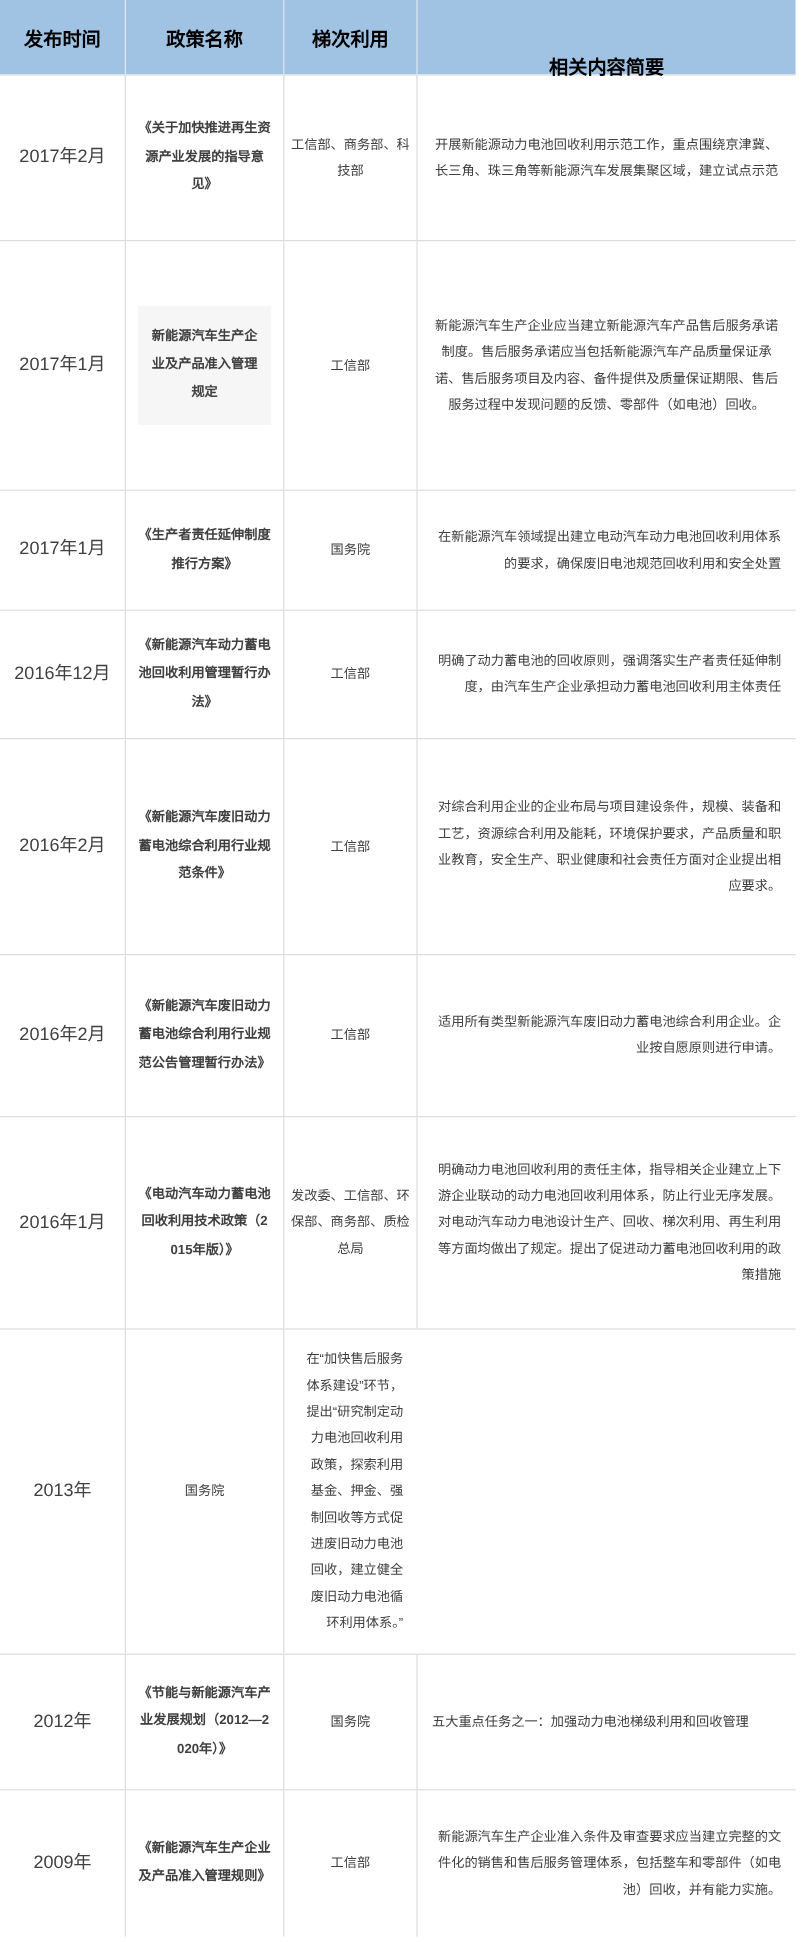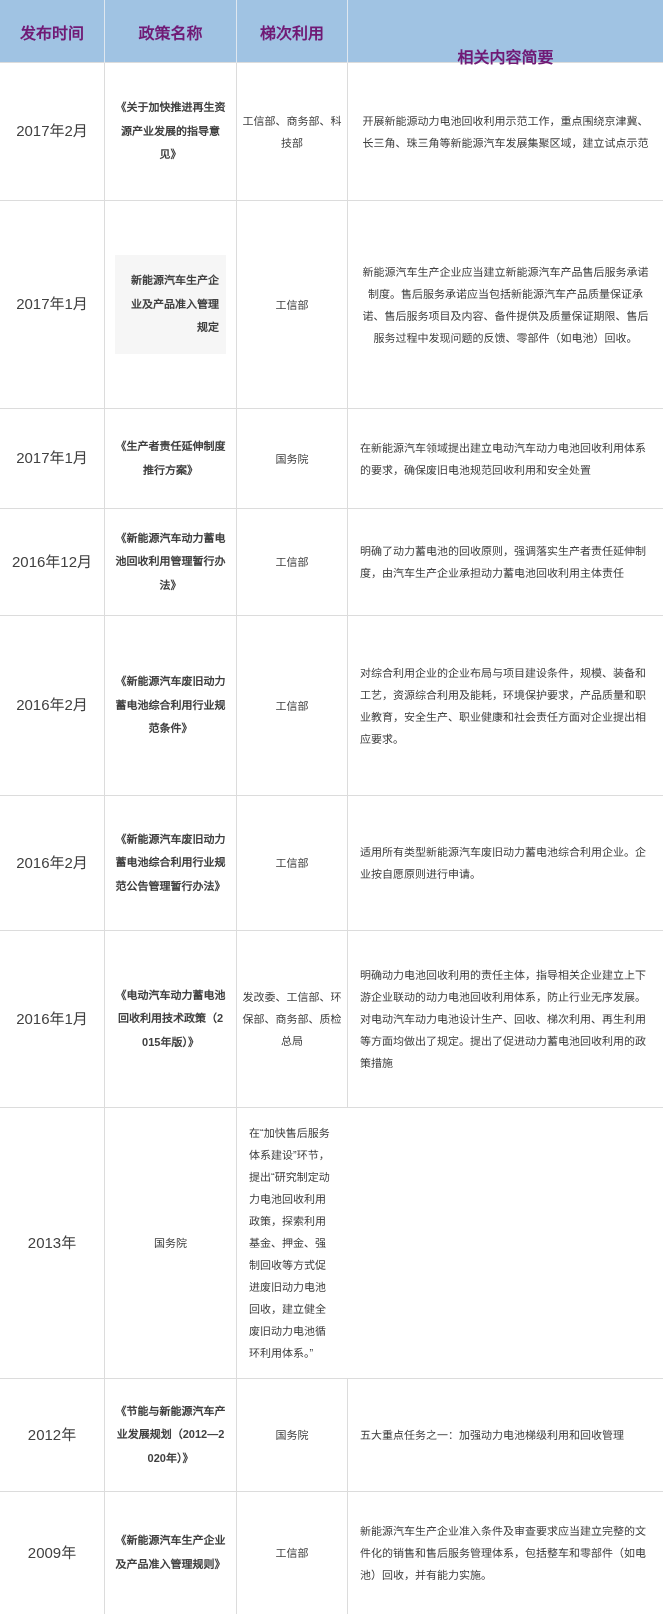--- a/index.html
+++ b/index.html
@@ -35,46 +35,45 @@
     text-align:center;
     font-size:11px;
     line-height:2.0;
     padding:14px 8px;
   }
   .cell:last-child{border-right:none;}
   .header .cell{
     border-right:1px solid var(--header-border);
     font-size:16px;
     font-weight:bold;
-    color:#701a75;
+    color:#000000;
     padding:0;
     line-height:1.2;
     text-align:right;
   }
   .header .cell:last-child{border-right:none;margin-top:48px;}
   .cell.time{font-size:15px;line-height:1.5;padding:8px 2px;}
   .cell.name{
     font-weight:bold;
     line-height:2.15;
     padding:14px 10px;
     word-break:break-all;
   }
   .name-inner{display:block;text-align:center;}
   .name-inner.hl{
     background:var(--highlight);
     padding:14px 7px;
-    text-align:right;
   }
   .cell.dept{padding:17px 4px;line-height:2.0;}
   .cell.content{
     padding:14px 12px;
     line-height:2.0;
     word-break:break-all;
   }
-  .cell.content.left{justify-content:flex-start;text-align:left;}
+  .cell.content.left{justify-content:flex-start;text-align:right;}
   .cell.content.center{justify-content:center;text-align:center;}
   
   #rows .row:nth-child(1){min-height:138px;}
   #rows .row:nth-child(2){min-height:208px;}
   #rows .row:nth-child(3){min-height:100px;}
   #rows .row:nth-child(4){min-height:107px;}
   #rows .row:nth-child(5){min-height:180px;}
   #rows .row:nth-child(6){min-height:135px;}
   #rows .row:nth-child(7){min-height:177px;}
   #rows .row:nth-child(8){min-height:152px;}

